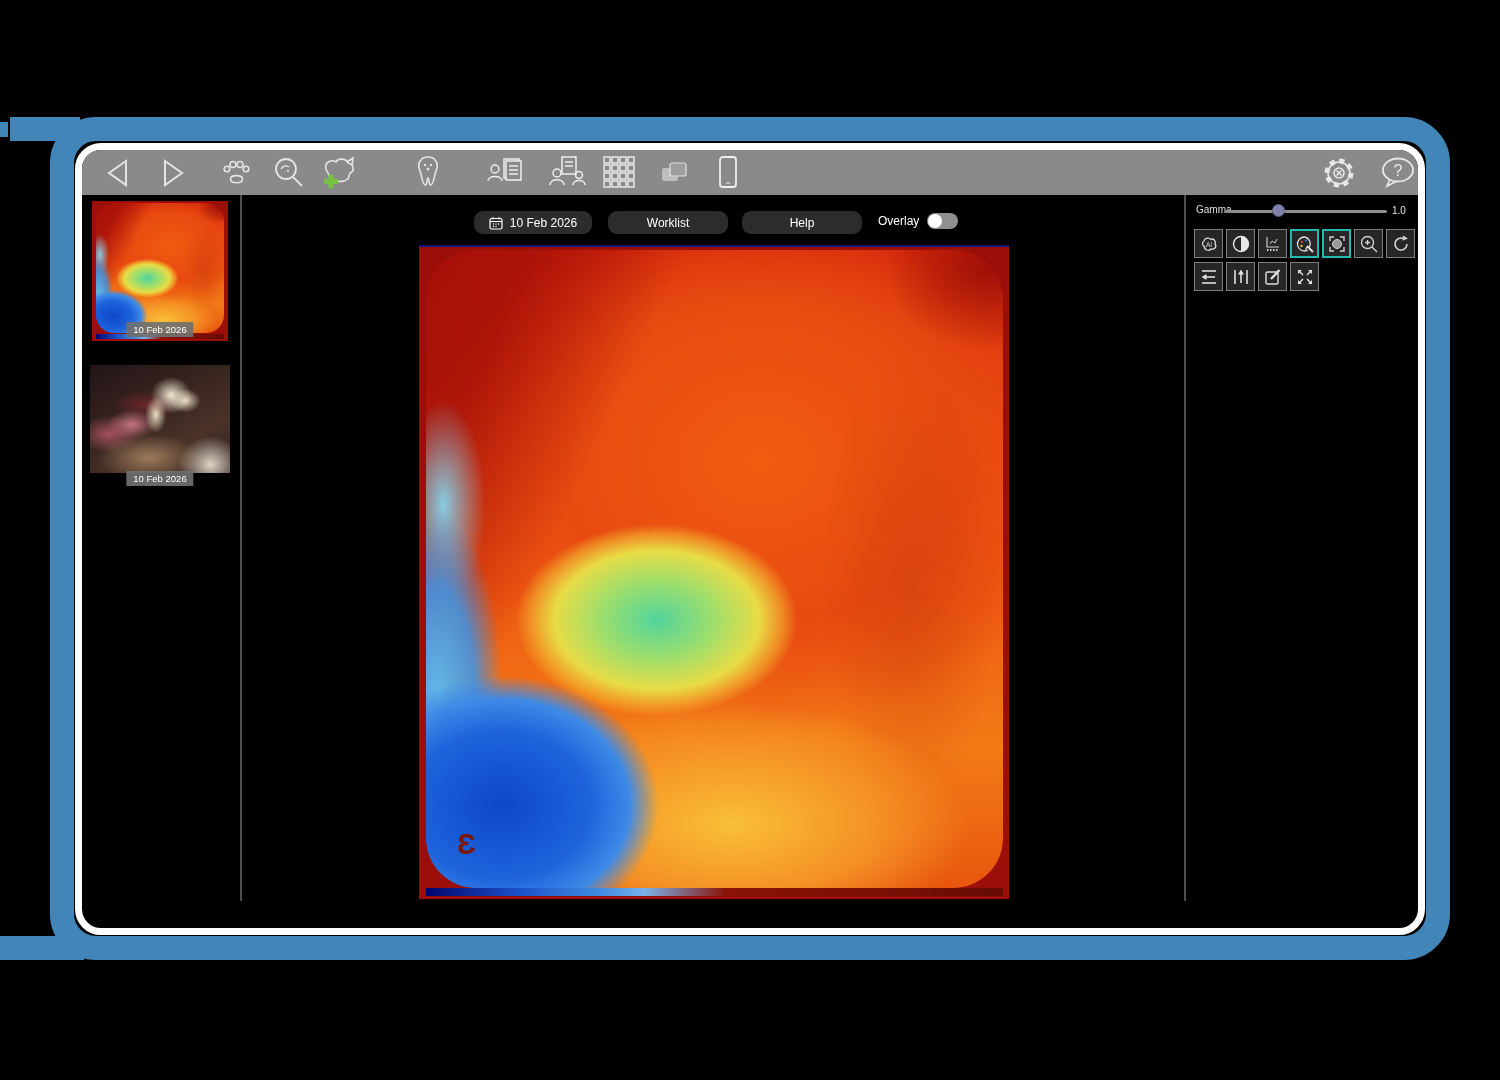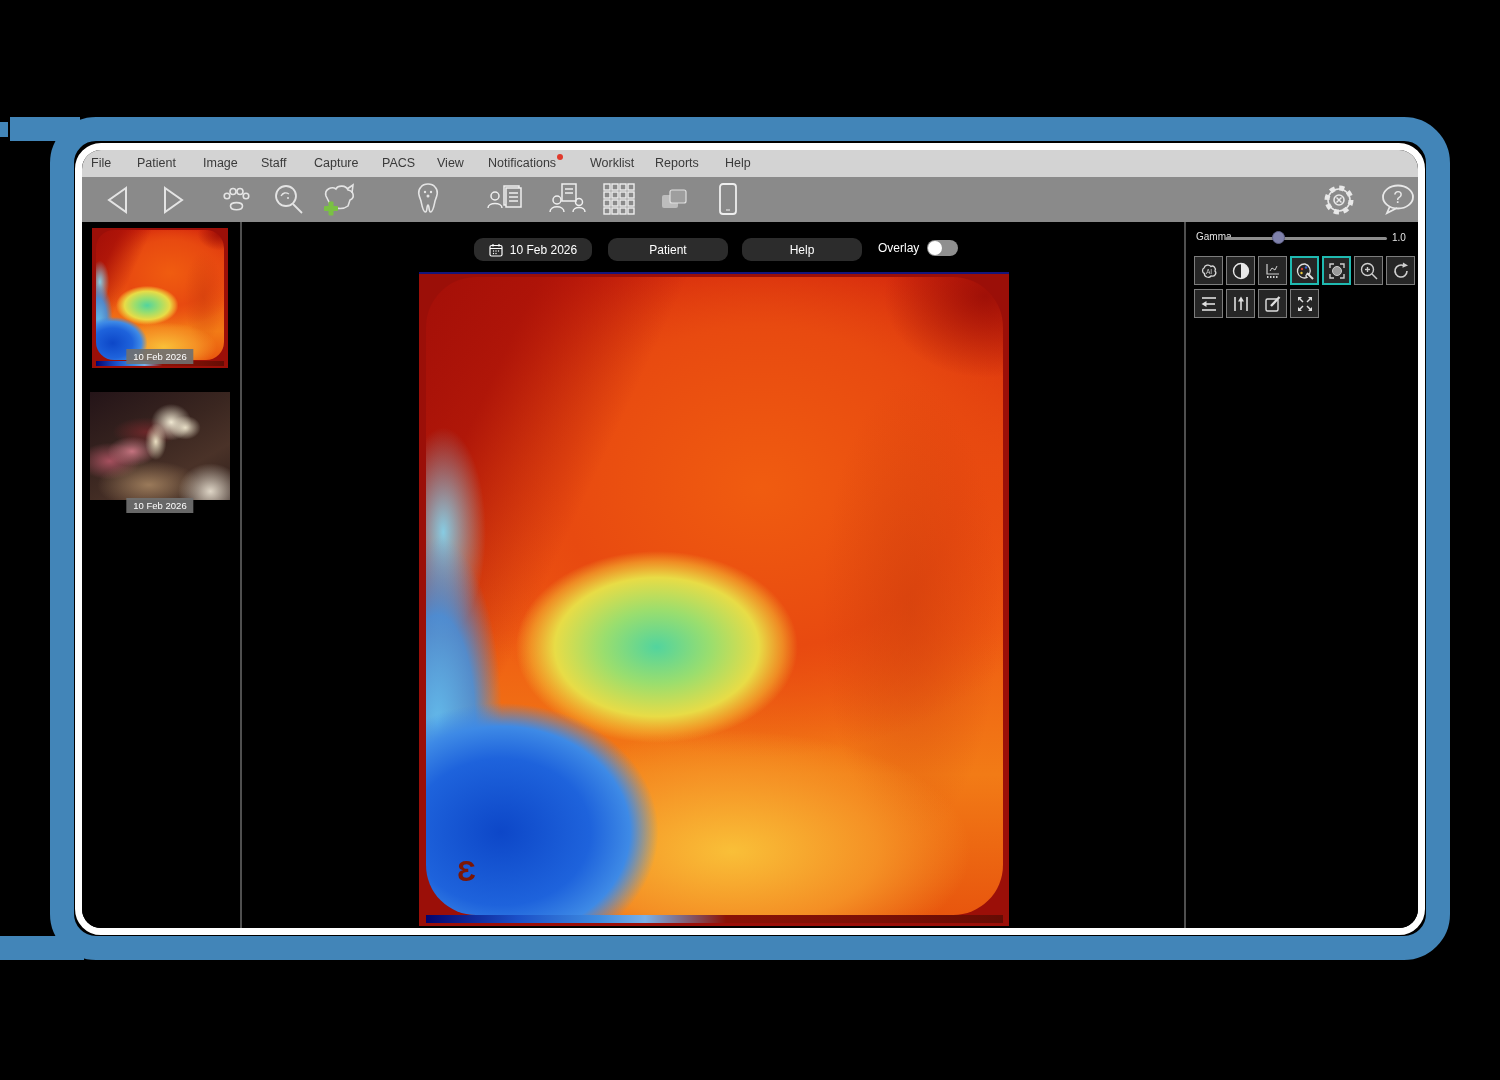--- a/index.html
+++ b/index.html
@@ -96,33 +96,20 @@
 
 <div id="stage">
 
   <div class="frame-border"></div>
   <div class="frame-ext-top"></div>
   <div class="frame-ext-bottom"></div>
   <div class="frame-tab"></div>
 
   <div id="app-window">
 
-    <div class="menubar">
-      <span class="menu-item" style="left:9px">File</span>
-      <span class="menu-item" style="left:55px">Patient</span>
-      <span class="menu-item" style="left:121px">Image</span>
-      <span class="menu-item" style="left:179px">Staff</span>
-      <span class="menu-item" style="left:232px">Capture</span>
-      <span class="menu-item" style="left:300px">PACS</span>
-      <span class="menu-item" style="left:355px">View</span>
-      <span class="menu-item" style="left:406px"><span>Notifications</span><span class="ndot"></span></span>
-      <span class="menu-item" style="left:508px">Worklist</span>
-      <span class="menu-item" style="left:573px">Reports</span>
-      <span class="menu-item" style="left:643px">Help</span>
-    </div>
 
     <div class="toolbar">
       <span class="tbtn" style="left:22px">
         <svg width="28" height="30" viewBox="0 0 28 30">
             <polygon points="22,3 5,15 22,27" fill="none" stroke="#e4e4e4" stroke-width="2"></polygon>
           </svg>
       </span>
       <span class="tbtn" style="left:77px">
         <svg width="28" height="30" viewBox="0 0 28 30">
             <polygon points="6,3 23,15 6,27" fill="none" stroke="#e4e4e4" stroke-width="2"></polygon>
@@ -269,21 +256,21 @@
               <circle cx="4.5" cy="8" r="0.7" fill="#fff" stroke="none"></circle>
                 <circle cx="7" cy="8" r="0.7" fill="#fff" stroke="none"></circle>
                 <circle cx="9.5" cy="8" r="0.7" fill="#fff" stroke="none"></circle>
                 <circle cx="4.5" cy="10.5" r="0.7" fill="#fff" stroke="none"></circle>
                 <circle cx="7" cy="10.5" r="0.7" fill="#fff" stroke="none"></circle>
             </svg>
           </span>
           <span>10 Feb 2026</span>
         </div>
         <div class="pillbtn" style="left:366px; top:16px; width:120px;">
-          <span>Patient</span>
+          <span>Worklist</span>
         </div>
         <div class="pillbtn" style="left:500px; top:16px; width:120px;">
           <span>Help</span>
         </div>
         <div class="overlay-wrap" style="left:636px; top:18px;">
           <span>Overlay</span>
           <span class="toggle" id="overlay-toggle">
               <span class="knob"></span>
             </span>
         </div>

